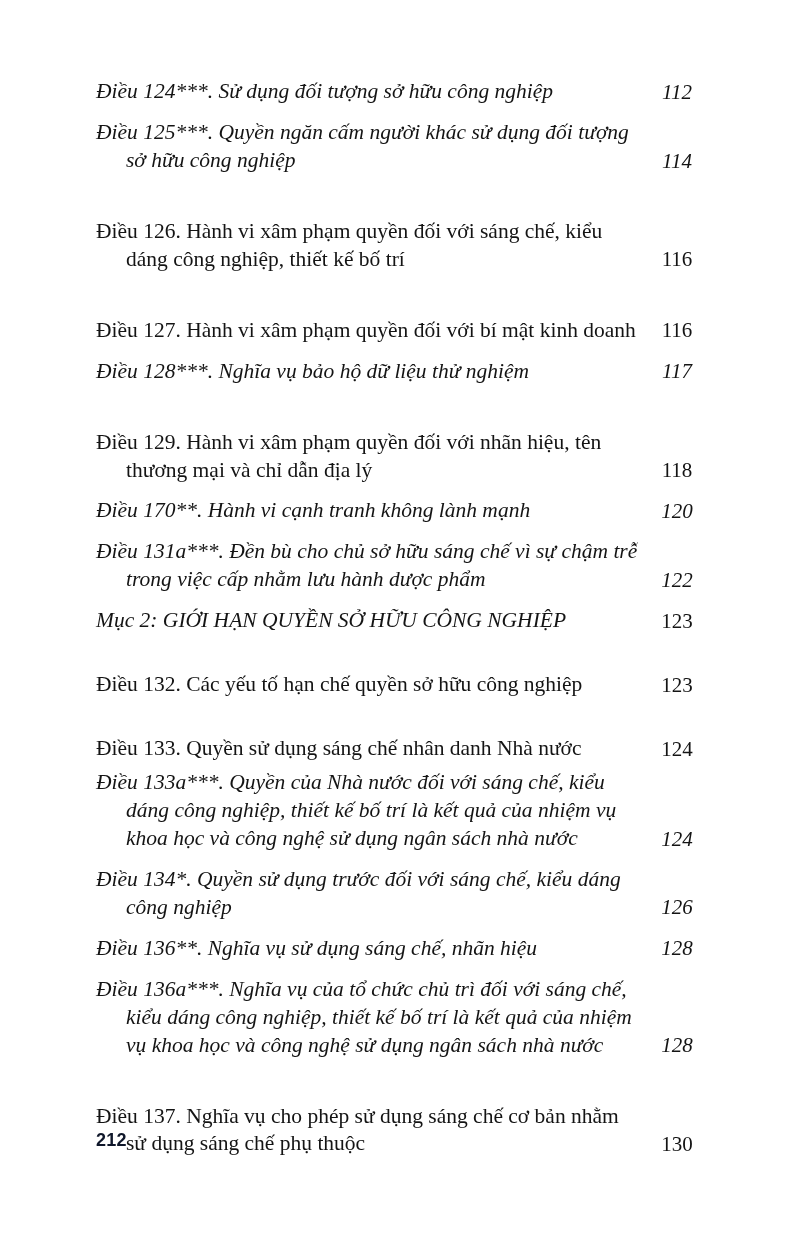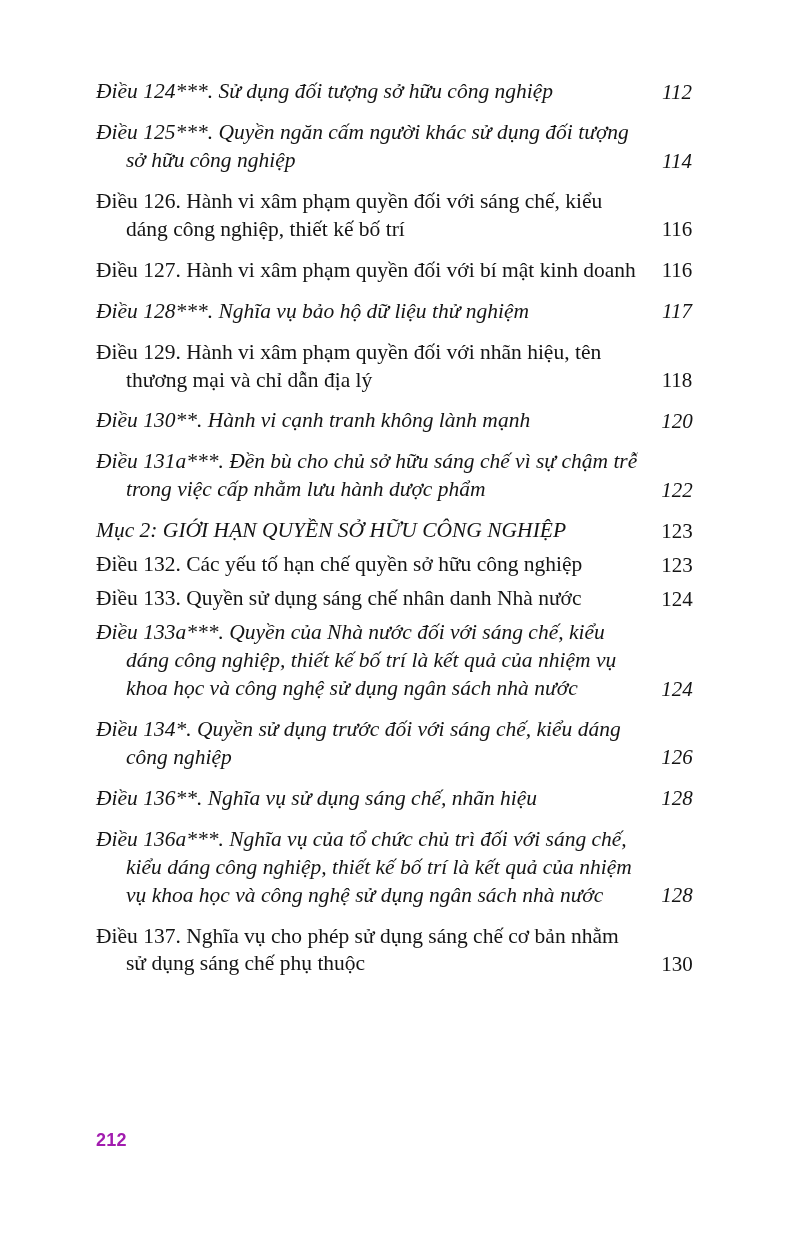--- a/index.html
+++ b/index.html
@@ -50,41 +50,42 @@
     min-width: 38px;
     align-self: flex-end;
   }
   .toc-entry.italic .label,
   .toc-entry.italic .page-num {
     font-style: italic;
   }
   .toc-entry.roman .label,
   .toc-entry.roman .page-num {
     font-style: normal;
+    margin-top: 30px;
   }
   .toc-entry.section .label {
     font-style: italic;
     padding-left: 0;
     text-indent: 0;
   }
   .toc-entry.tight {
     margin-bottom: 6px;
   }
   .toc-entry.spaced {
     margin-bottom: 13px;
   }
   .folio {
     position: absolute;
     left: 96px;
     top: 1130px;
     font-family: "Liberation Sans", sans-serif;
     font-size: 18px;
     font-weight: 700;
     letter-spacing: 0.2px;
-    color: #a21caf;
+    color: #0f172a;
   }
 </style>
 </head>
 <body>
 
 <div class="page">
   <div class="toc" id="toc-root">
       <div class="toc-entry italic spaced">
         <div class="label">Điều 124***. Sử dụng đối tượng sở hữu công nghiệp</div>
         <div class="page-num">112</div>
@@ -103,21 +104,21 @@
       </div>
       <div class="toc-entry italic spaced">
         <div class="label">Điều 128***. Nghĩa vụ bảo hộ dữ liệu thử nghiệm</div>
         <div class="page-num">117</div>
       </div>
       <div class="toc-entry roman spaced">
         <div class="label">Điều 129. Hành vi xâm phạm quyền đối với nhãn hiệu, tên thương mại và chỉ dẫn địa lý</div>
         <div class="page-num">118</div>
       </div>
       <div class="toc-entry italic spaced">
-        <div class="label">Điều 130**. Hành vi cạnh tranh không lành mạnh</div>
+        <div class="label">Điều 170**. Hành vi cạnh tranh không lành mạnh</div>
         <div class="page-num">120</div>
       </div>
       <div class="toc-entry italic spaced">
         <div class="label">Điều 131a***. Đền bù cho chủ sở hữu sáng chế vì sự chậm trễ trong việc cấp nhằm lưu hành dược phẩm</div>
         <div class="page-num">122</div>
       </div>
       <div class="toc-entry section tight">
         <div class="label">Mục 2: GIỚI HẠN QUYỀN SỞ HỮU CÔNG NGHIỆP</div>
         <div class="page-num">123</div>
       </div>

